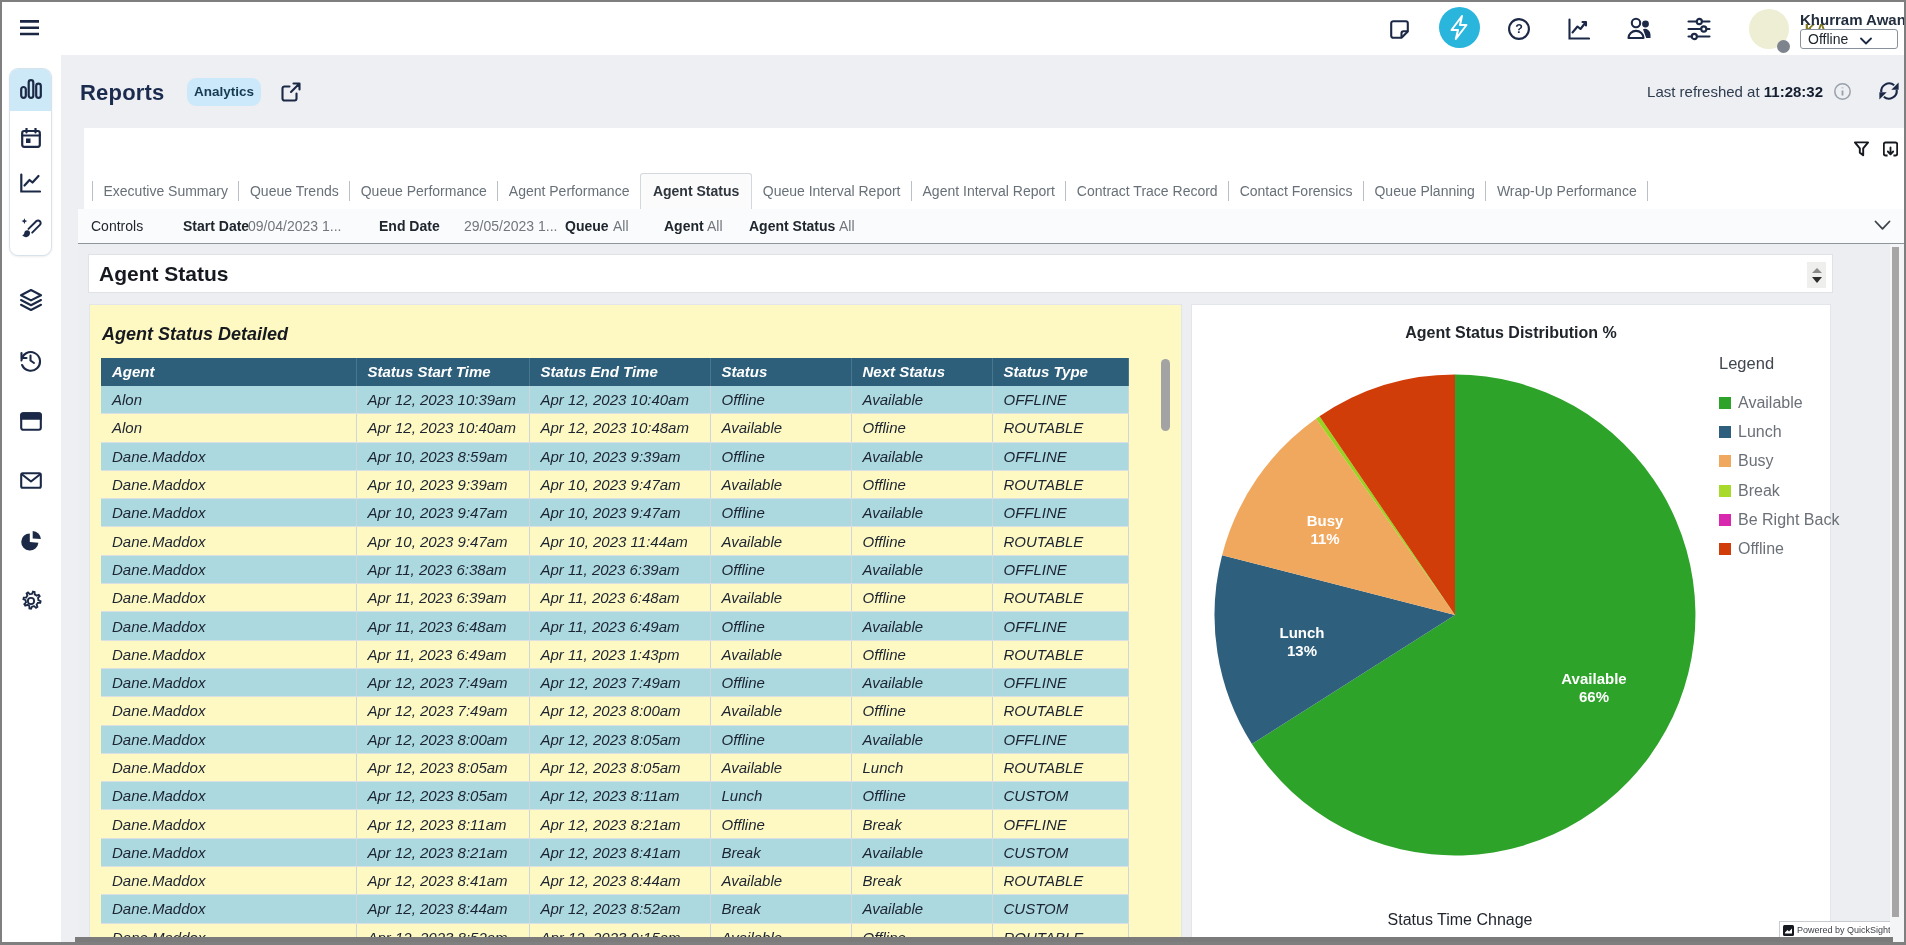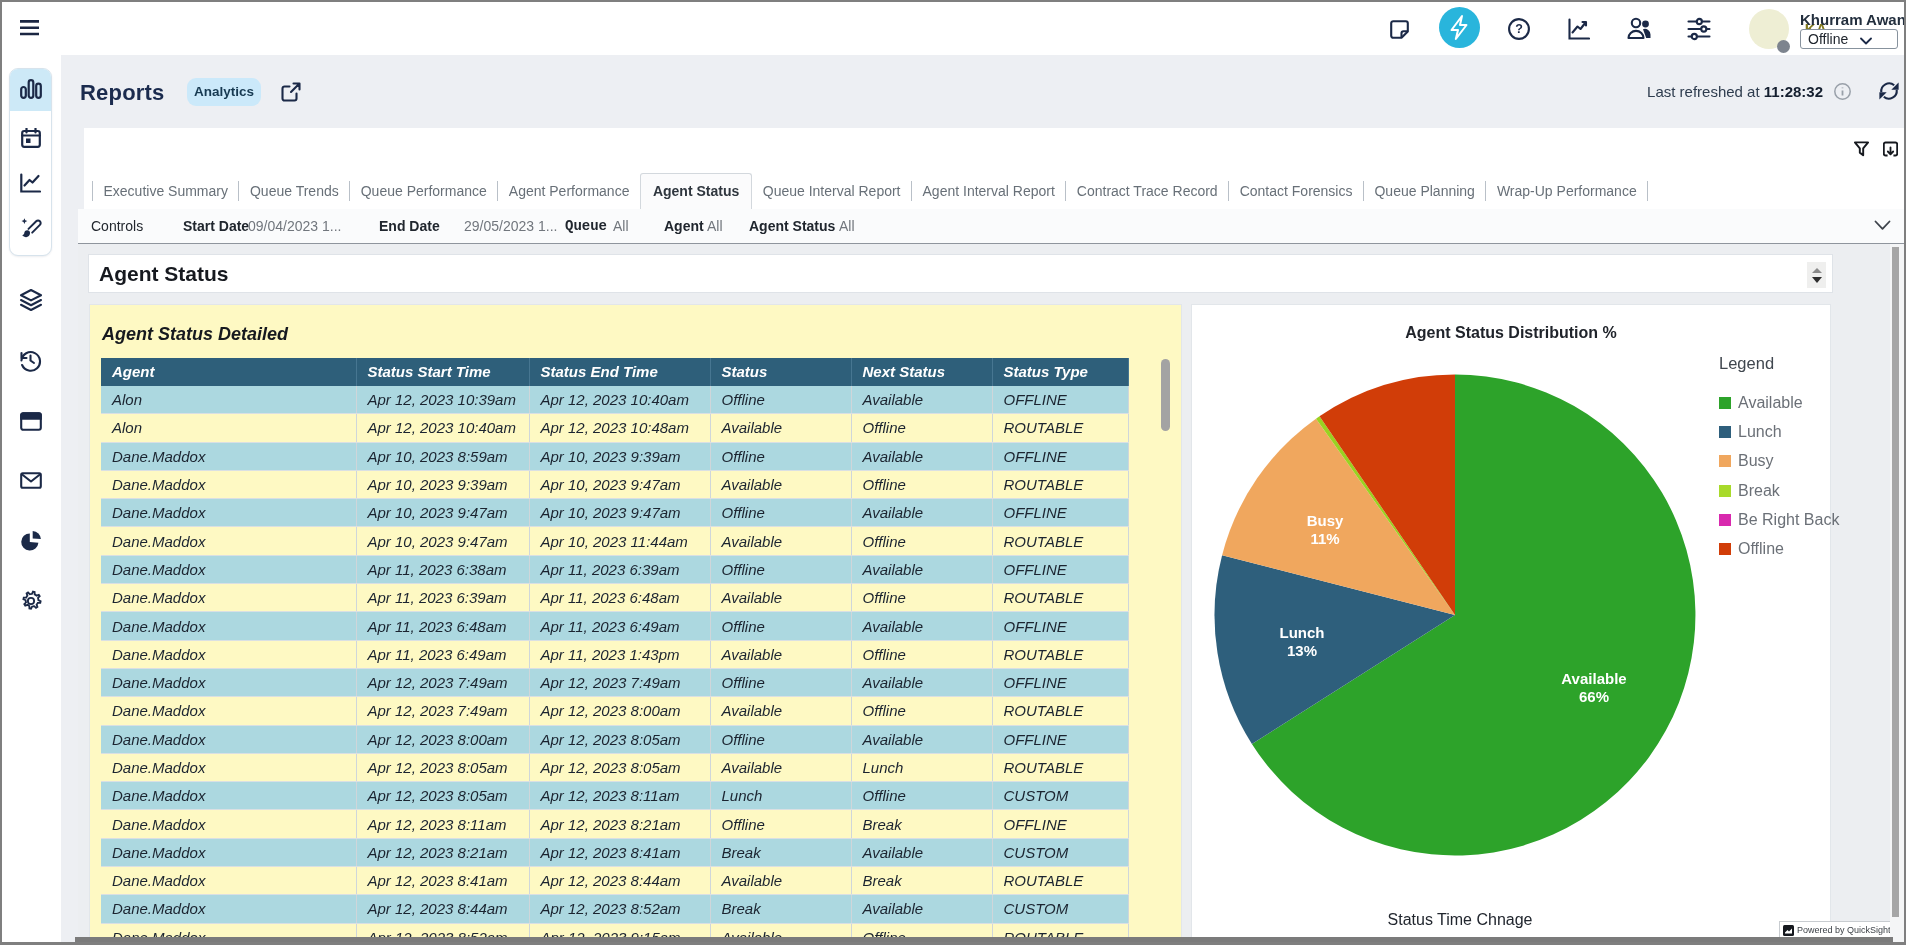--- a/index.html
+++ b/index.html
@@ -246,21 +246,21 @@
       </svg>
   </div>
 </div>
 
 <div class="abs" id="controls">
   <div class="lbl" style="left:13px;">Controls</div>
   <div class="lbl b" style="left:105px;">Start Date</div>
   <div class="lbl v" style="left:170px;">09/04/2023 1...</div>
   <div class="lbl b" style="left:301px;">End Date</div>
   <div class="lbl v" style="left:386px;">29/05/2023 1...</div>
-  <div class="lbl b" style="left:487px;font-family:Liberation Mono, monospace;">Queue</div>
+  <div class="lbl b" style="left:487px;">Queue</div>
   <div class="lbl v" style="left:535px;">All</div>
   <div class="lbl b" style="left:586px;">Agent</div>
   <div class="lbl v" style="left:629px;">All</div>
   <div class="lbl b" style="left:671px;">Agent Status</div>
   <div class="lbl v" style="left:761px;">All</div>
   <svg class="abs" style="right:15px; top:11px;" width="17" height="11" viewBox="0 0 17 11" fill="none" stroke="#3d434b" stroke-width="1.8" stroke-linecap="round" stroke-linejoin="round">
       <path d="M1.5,1.5 L8.5,8.8 L15.5,1.5"></path>
     </svg>
 </div>
 

